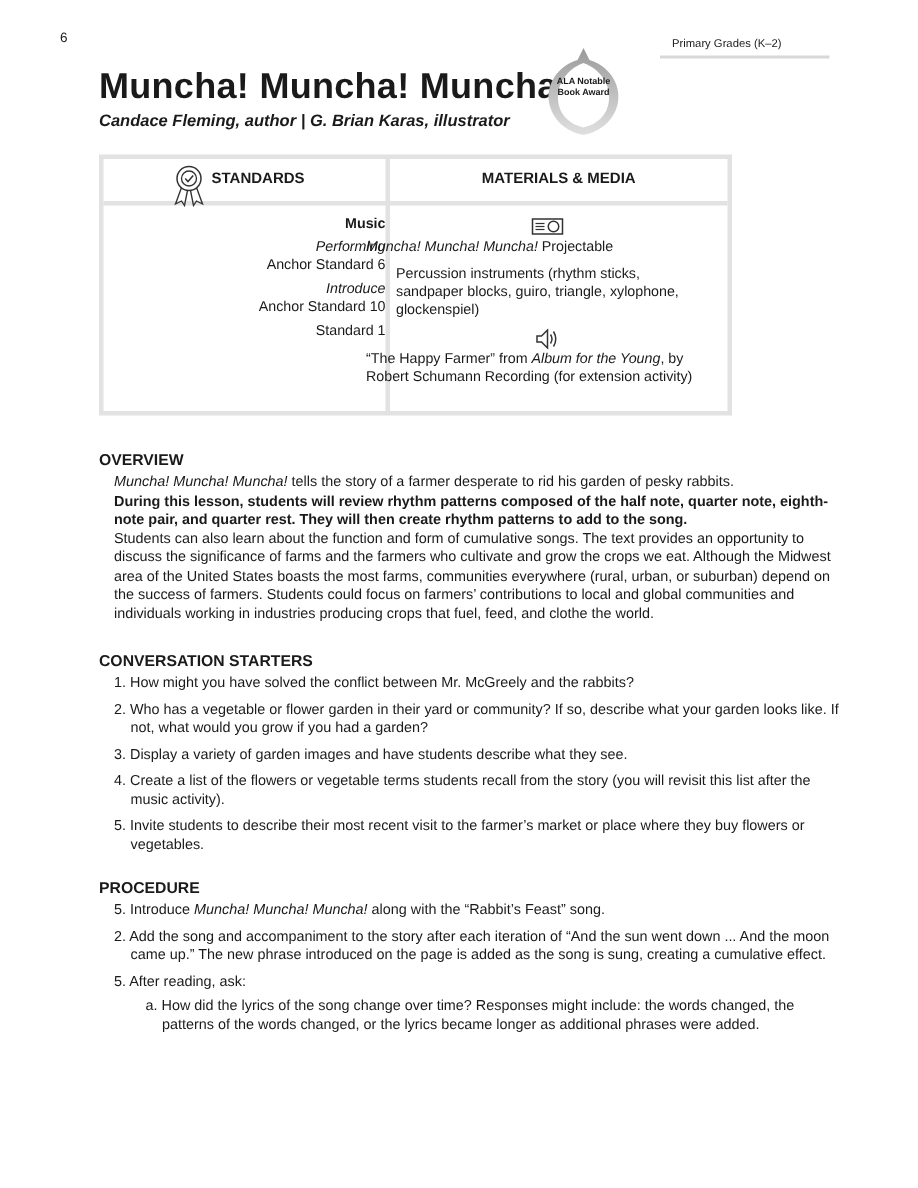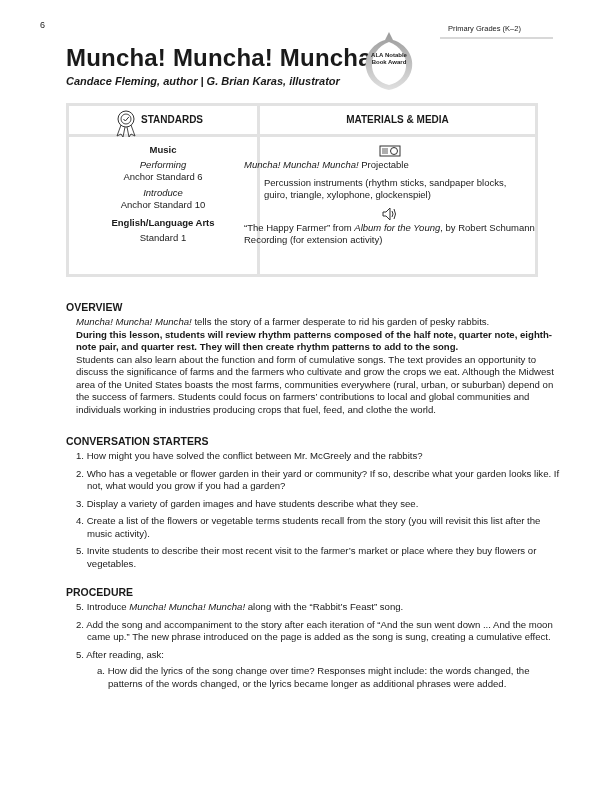--- a/index.html
+++ b/index.html
@@ -9,30 +9,30 @@
   .grade { position:absolute; left:440px; top:24px; width:105px; font-size:7.5px;
            padding-left:8px; padding-bottom:4px; border-bottom:2px solid #d8d8d8; }
   .title { position:absolute; left:66px; top:44px; font-size:24px; font-weight:bold;
            letter-spacing:0.2px; white-space:nowrap; }
   .byline { position:absolute; left:66px; top:75px; font-size:11px; font-style:italic;
             font-weight:bold; }
   .badge { position:absolute; left:362px; top:30px; width:54px; height:62px; }
   .badge svg { width:54px; height:62px; }
   .badge-text { position:absolute; left:0; top:22px; width:54px; text-align:center;
                 font-size:6px; font-weight:bold; line-height:7px; }
-  .box { position:absolute; left:66px; top:103px; width:472px; height:174px;
+  .box { position:absolute; left:66px; top:103px; width:422px; height:174px;
          border:3px solid #e2e2e2; box-sizing:border-box; }
   .box .hdr { position:absolute; left:0; top:0; right:0; height:28px;
               border-bottom:3px solid #e2e2e2; }
   .box .vdiv { position:absolute; left:188px; top:0; bottom:0; width:3px; background:#e2e2e2; }
   .col-head { position:absolute; top:8px; font-size:10px; font-weight:bold; }
   .std-head { left:72px; }
   .std-icon { position:absolute; left:46px; top:3px; width:22px; height:30px; }
   .mat-head { left:191px; right:0; text-align:center; }
-  .std-col { position:absolute; left:0; width:188px; top:38px; text-align:center; font-size:9.5px; line-height:12px; }
+  .std-col { position:absolute; left:0; width:188px; top:38px; text-align:right; font-size:9.5px; line-height:12px; }
   .std-col .sub { font-weight:bold; margin-bottom:3px; }
   .std-col .it { }
   .std-col .grp { margin-bottom:4px; }
   .mat-col { position:absolute; left:175px; right:0; top:38px; text-align:left; font-size:9.5px; line-height:12px; }
   .mat-col .item { margin-bottom:6px; }
   .mat-col .icon { display:block; margin:0 auto 1px auto; height:14px; }
   .it { font-style:italic; }
   .section { position:absolute; left:66px; width:500px; }
   .sec-title { font-size:10.5px; font-weight:bold; margin:0 0 3px 0; }
   .para { margin-left:10px; font-size:9.6px; line-height:12.5px; }
@@ -85,21 +85,20 @@
   <div class="std-col">
     <div class="sub">Music</div>
     <div class="grp">
       <div class="it">Performing</div>
       <div>Anchor Standard 6</div>
     </div>
     <div class="grp">
       <div class="it">Introduce</div>
       <div>Anchor Standard 10</div>
     </div>
-    <div class="sub" style="margin-top:6px">English/Language Arts</div>
     <div>Standard 1</div>
   </div>
 
   <div class="mat-col">
     <div class="item">
       <svg class="icon" width="22" height="14" viewBox="0 0 22 14">
         <rect x="1" y="2" width="20" height="10" fill="none" stroke="#333" stroke-width="1"></rect>
         <circle cx="15" cy="7" r="3.5" fill="none" stroke="#333" stroke-width="1"></circle>
         <line x1="3" y1="5" x2="9" y2="5" stroke="#333" stroke-width="0.8"></line>
         <line x1="3" y1="7" x2="9" y2="7" stroke="#333" stroke-width="0.8"></line>

